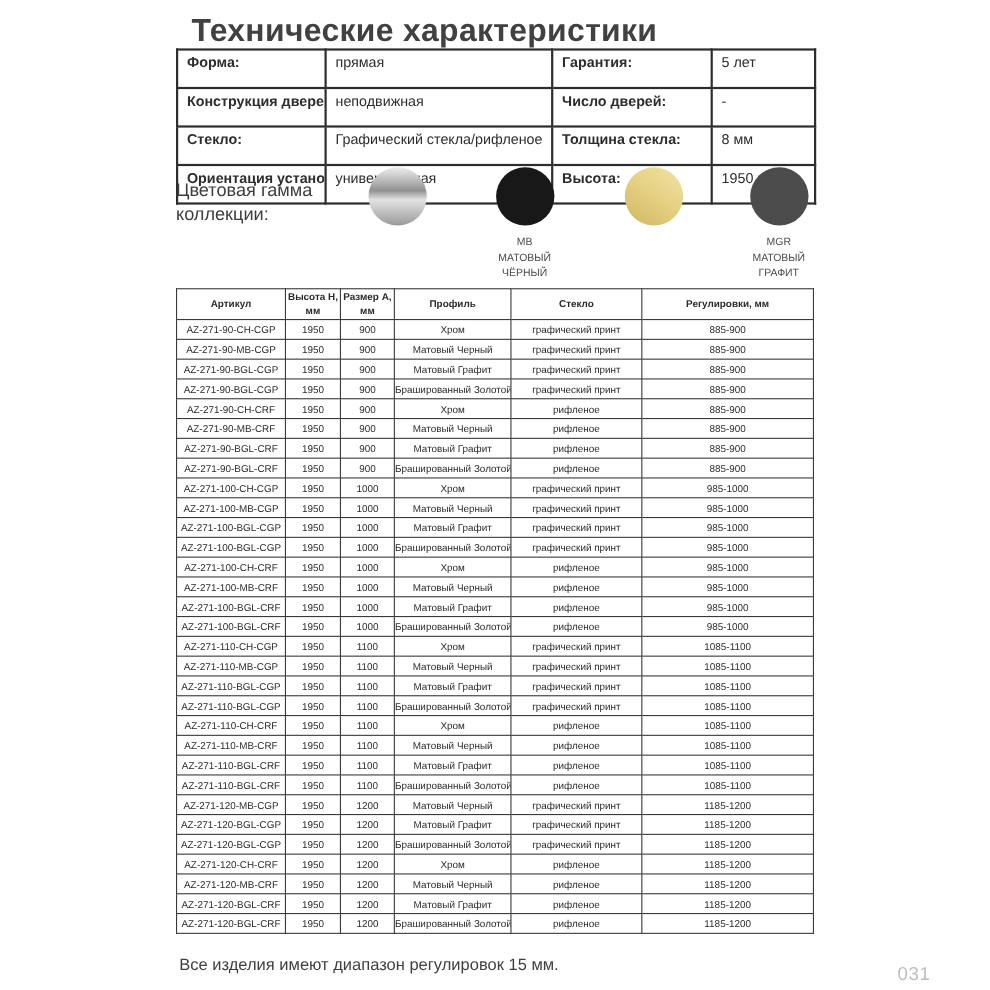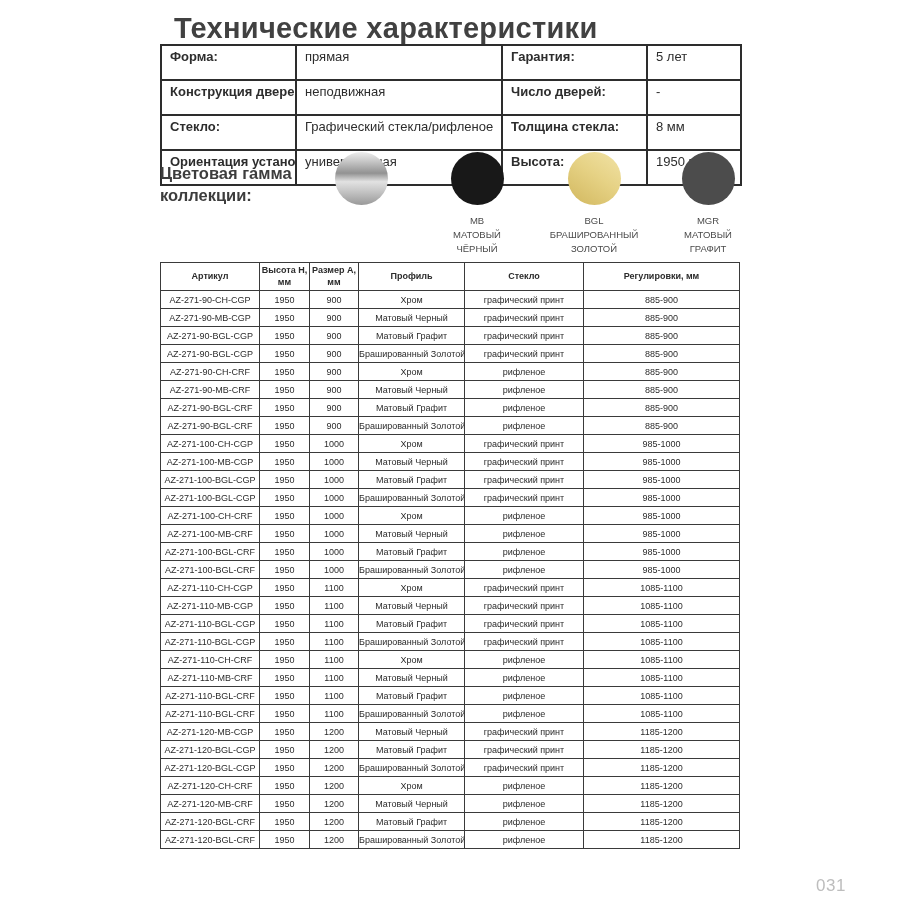--- a/index.html
+++ b/index.html
@@ -23,21 +23,21 @@
   }
   .spec-table td {
     border:2px solid #2d2d2d; height:20px; font-size:13px; color:#2d2d2d;
     padding:0 2px 13px 8px; vertical-align:middle; overflow:hidden; white-space:nowrap;
   }
   .spec-label { font-weight:bold; }
 
   
   .colors-label {
     position:absolute; left:160px; top:163px;
-    font-size:16.5px; font-weight:bold; color:#3d3d3d;
+    font-size:16.5px; font-weight:normal; color:#3d3d3d;
     line-height:1.32; white-space:pre-line;
   }
   .swatch { position:absolute; top:152px; width:132px; text-align:center; }
   .swatch:nth-child(1) { left:295px; }
   .swatch:nth-child(2) { left:411px; }
   .swatch:nth-child(3) { left:528px; }
   .swatch:nth-child(4) { left:642px; }
   .swatch-circle { width:53px; height:53px; border-radius:50%; margin:0 auto; }
   .swatch-circle.chrome {
     background:linear-gradient(180deg,#ededed 0%,#c6c6c6 18%,#929292 40%,#e2e2e2 56%,#cccccc 70%,#999999 100%);
@@ -118,25 +118,20 @@
       <div class="swatch">
         <div class="swatch-circle black"></div>
         <div class="swatch-label">
           <div class="swatch-code">MB</div>
           <div class="swatch-name">МАТОВЫЙ
 ЧЁРНЫЙ</div>
         </div>
       </div>
       <div class="swatch">
         <div class="swatch-circle gold"></div>
-        <div class="swatch-label">
-          <div class="swatch-code">BGL</div>
-          <div class="swatch-name">БРАШИРОВАННЫЙ
-ЗОЛОТОЙ</div>
-        </div>
       </div>
       <div class="swatch">
         <div class="swatch-circle graphite"></div>
         <div class="swatch-label">
           <div class="swatch-code">MGR</div>
           <div class="swatch-name">МАТОВЫЙ
 ГРАФИТ</div>
         </div>
       </div>
     </div>
@@ -407,15 +402,16 @@
           <td>AZ-271-120-BGL-CRF</td>
           <td>1950</td>
           <td>1200</td>
           <td>Брашированный Золотой</td>
           <td>рифленое</td>
           <td>1185-1200</td>
         </tr>
       </tbody>
   </table>
 
+  <div class="footer-note">Все изделия имеют диапазон регулировок 15 мм.</div>
   <div class="page-number">031</div>
 
 </div>
 
 </body></html>

